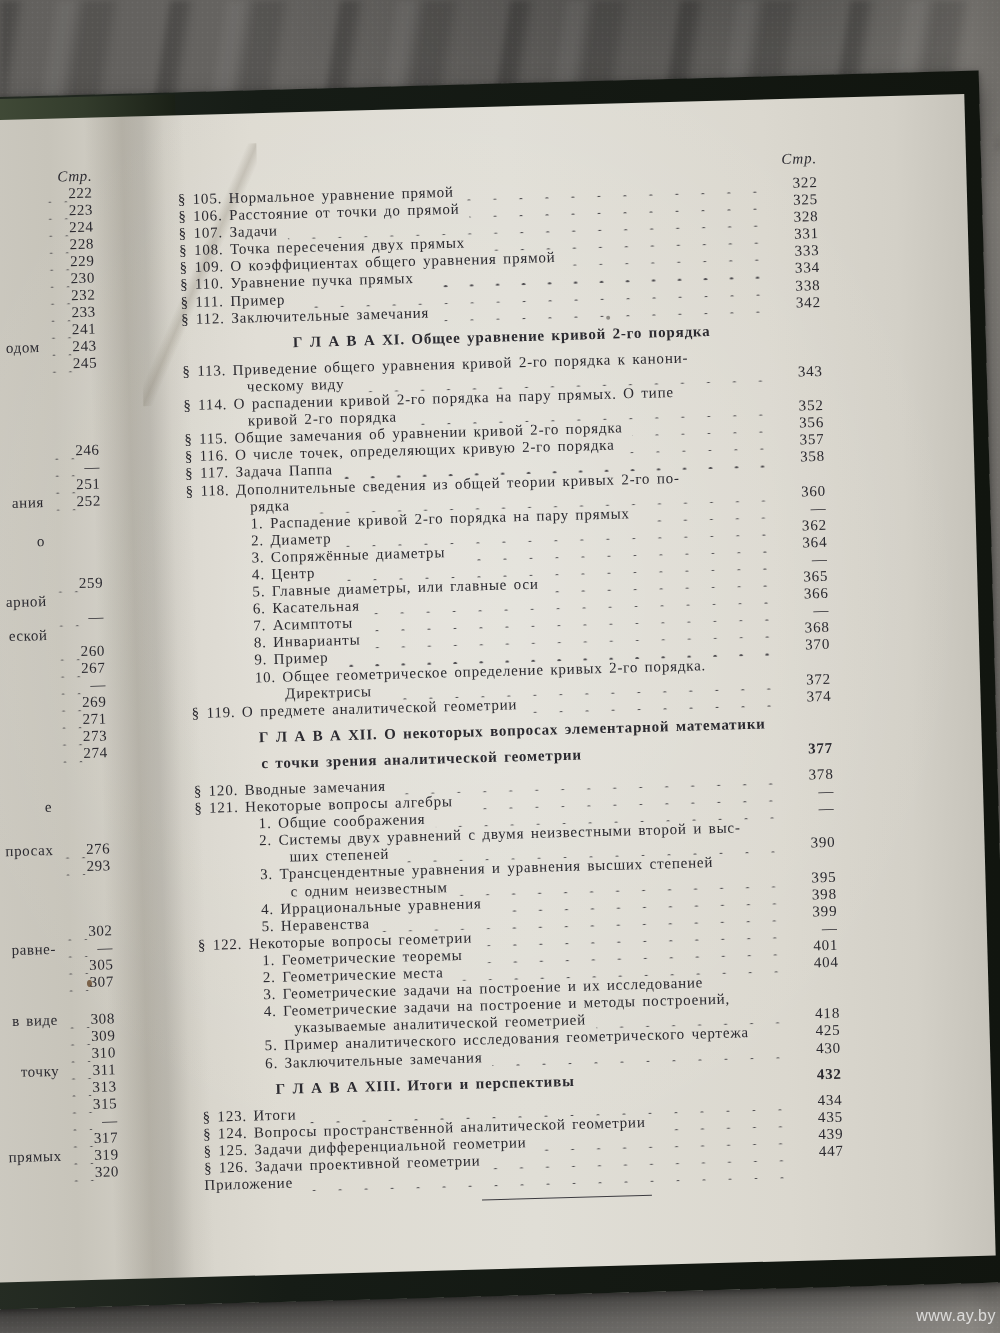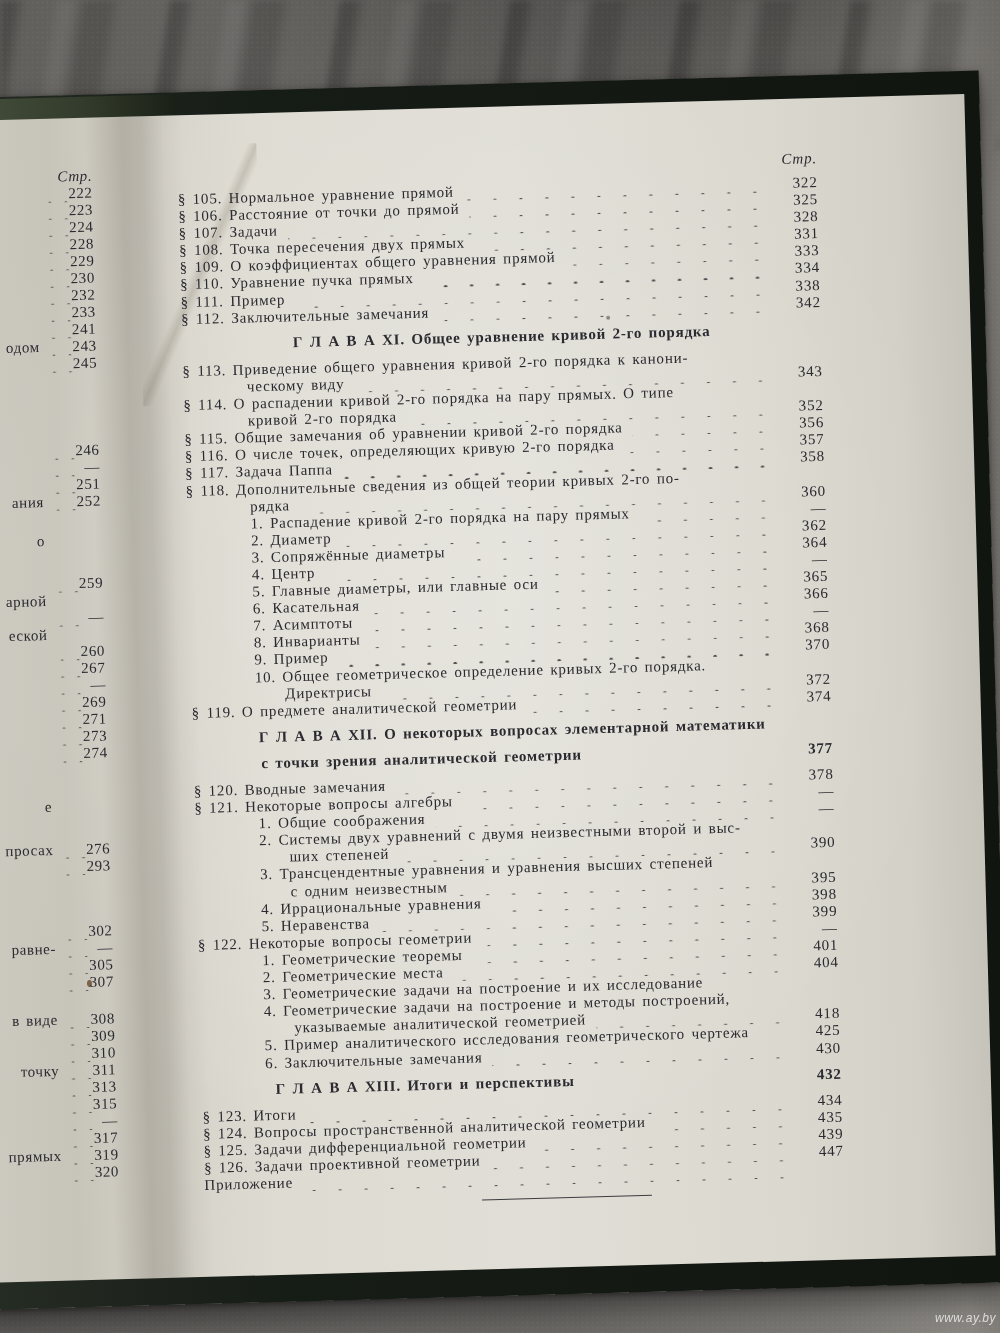--- a/index.html
+++ b/index.html
@@ -61,21 +61,21 @@
   .chapter{font-weight:bold;margin-top:9px;margin-bottom:9px;}
   .chapter .txt{flex:1 1 auto;text-align:center;padding:0;}
   .chapter.cont{margin-top:0;}
   .rp-head{display:flex;height:17px;line-height:17px;margin-bottom:7px;font-style:italic;}
   .rp-head .sp{flex:1;}
   .rp-head .num{flex:0 0 46px;text-align:right;}
   #endrule{margin:13px auto 0 auto;width:170px;border-top:1.6px solid #3c3b40;
         transform:translateX(42px);}
   
   #watermark{position:absolute;right:4px;bottom:8px;color:rgba(255,255,255,.72);
-        font-family:"Liberation Sans","DejaVu Sans",sans-serif;font-size:12px;letter-spacing:.5px;font-style:italic;}
+        font-family:"Liberation Sans","DejaVu Sans",sans-serif;font-size:16px;letter-spacing:.5px;}
 </style>
 </head>
 <body>
 
 <div id="frame">
   <div id="wrinkles"></div>
   <div id="fabric-texture"></div>
 
   <div id="book">
     <div id="spine-fold"></div>

